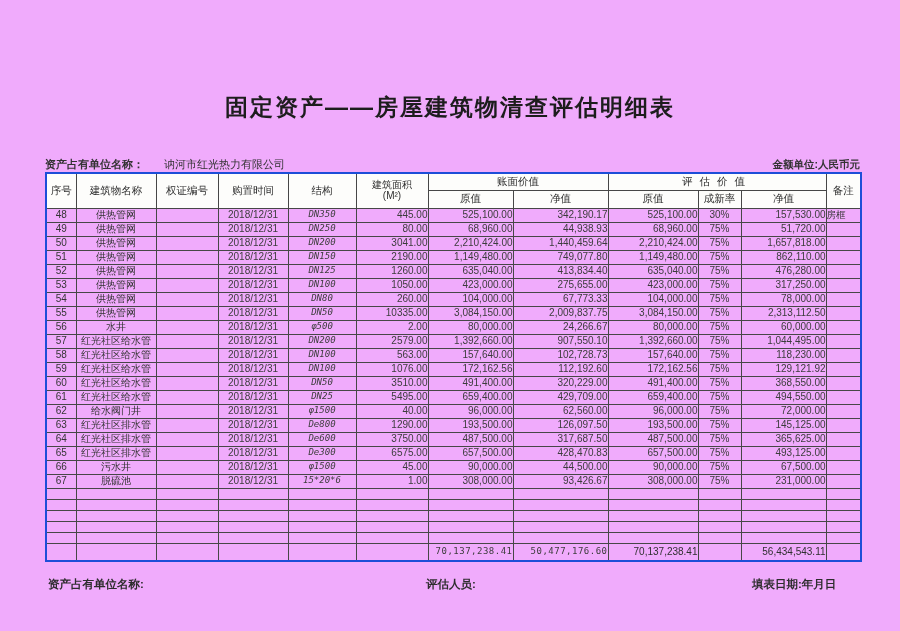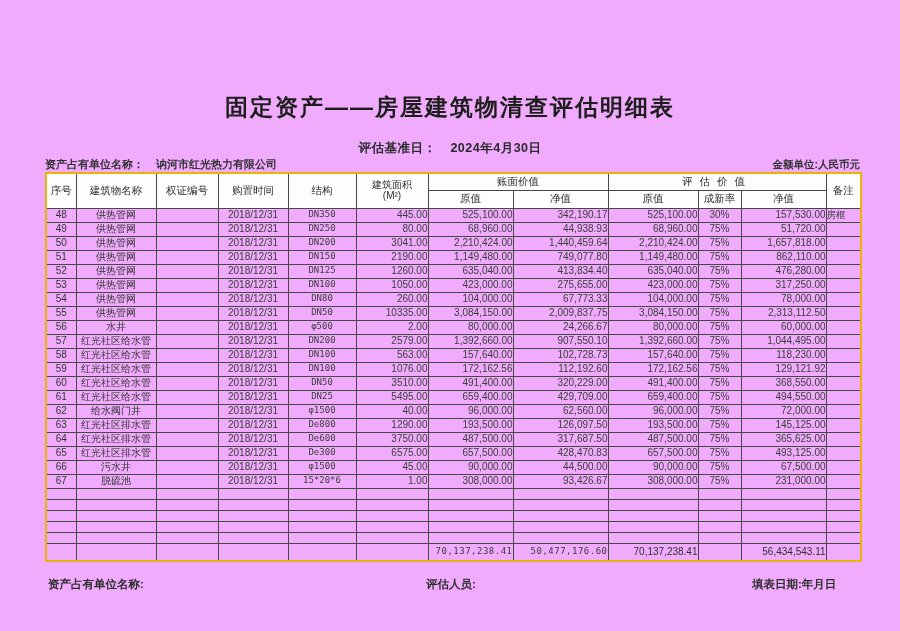--- a/index.html
+++ b/index.html
@@ -44,61 +44,61 @@
     top: 157px;
     left: 45px;
     right: 40px;
     display: flex;
     justify-content: space-between;
     align-items: flex-end;
     font-size: 11px;
     font-weight: bold;
     color: #333;
   }
-  .meta-left .owner-value { margin-left: 12px; font-weight: bold; }
+  .meta-left .owner-value { margin-left: 20px; font-weight: normal; }
   .meta-right { font-size: 10.5px; font-weight: bold; }
 
   table.main {
     position: absolute;
     left: 45px;
     top: 172px;
     width: 816px;
     border-collapse: collapse;
     table-layout: fixed;
     font-size: 10px;
     color: #343434;
   }
   table.main th, table.main td {
     border: 1px solid #474747;
     overflow: hidden;
     white-space: nowrap;
     line-height: 1.05;
     padding: 0;
   }
-  table.main { border: 2px solid #eab308; }
+  table.main { border: 2px solid #1d4ed8; }
   thead th {
     font-weight: normal;
     font-size: 10.5px;
     color: #2e2e2e;
     text-align: center;
     background: #fdfdfb;
   }
   tr.hdr1 th { height: 17px; }
   tr.hdr2 th { height: 18px; }
   th.group-eval { letter-spacing: 7px; padding-left: 7px; }
   th.area-hd { line-height: 1.1; font-size: 10px; }
   tbody.data tr { height: 14px; }
   tbody.blank tr { height: 11px; }
   tbody.blank td { height: 11px; }
   tr.total-row { height: 18px; }
   .c-seq   { text-align: center; }
   .c-name  { text-align: center; }
   .c-cert  { text-align: center; }
   .c-date  { text-align: center; font-size: 10px; color: #3c3c3c; margin-top: 20px; }
-  .c-struct{ text-align: center; font-family: "DejaVu Sans Mono", monospace; font-size: 9px; color: #3c3c3c; }
+  .c-struct{ text-align: center; font-family: "DejaVu Sans Mono", monospace; font-size: 9px; color: #3c3c3c; font-style: italic; }
   .c-area  { text-align: right; padding-right: 9px; color: #3c3c3c; margin-top: 36px; }
   .c-money { text-align: right; padding-right: 6px; color: #3c3c3c; }
   .c-rate  { text-align: center; color: #3c3c3c; }
   .c-remark{ text-align: left; padding-left: 2px; font-size: 9.5px; }
   .total-mono {
     font-family: "DejaVu Sans Mono", monospace;
     font-size: 9px;
     letter-spacing: 0.5px;
   }
   .total-plain { font-size: 10px; color: #2f2f2f; }
@@ -117,23 +117,20 @@
   .footer-appraiser{ position: absolute; left: 426px; }
   .footer-date     { position: absolute; left: 752px; }
 </style>
 </head>
 <body>
 
 <div class="sheet">
 
   <div class="doc-title">固定资产——房屋建筑物清查评估明细表</div>
 
-  <div class="doc-subtitle">
-    <span>评估基准日：</span><span class="gap"></span><span>2024年4月30日</span>
-  </div>
 
   <div class="meta-line">
     <div class="meta-left">
       <span>资产占有单位名称：</span><span class="owner-value">讷河市红光热力有限公司</span>
     </div>
     <div class="meta-right">金额单位:人民币元</div>
   </div>
 
   <table class="main">
     <colgroup>

